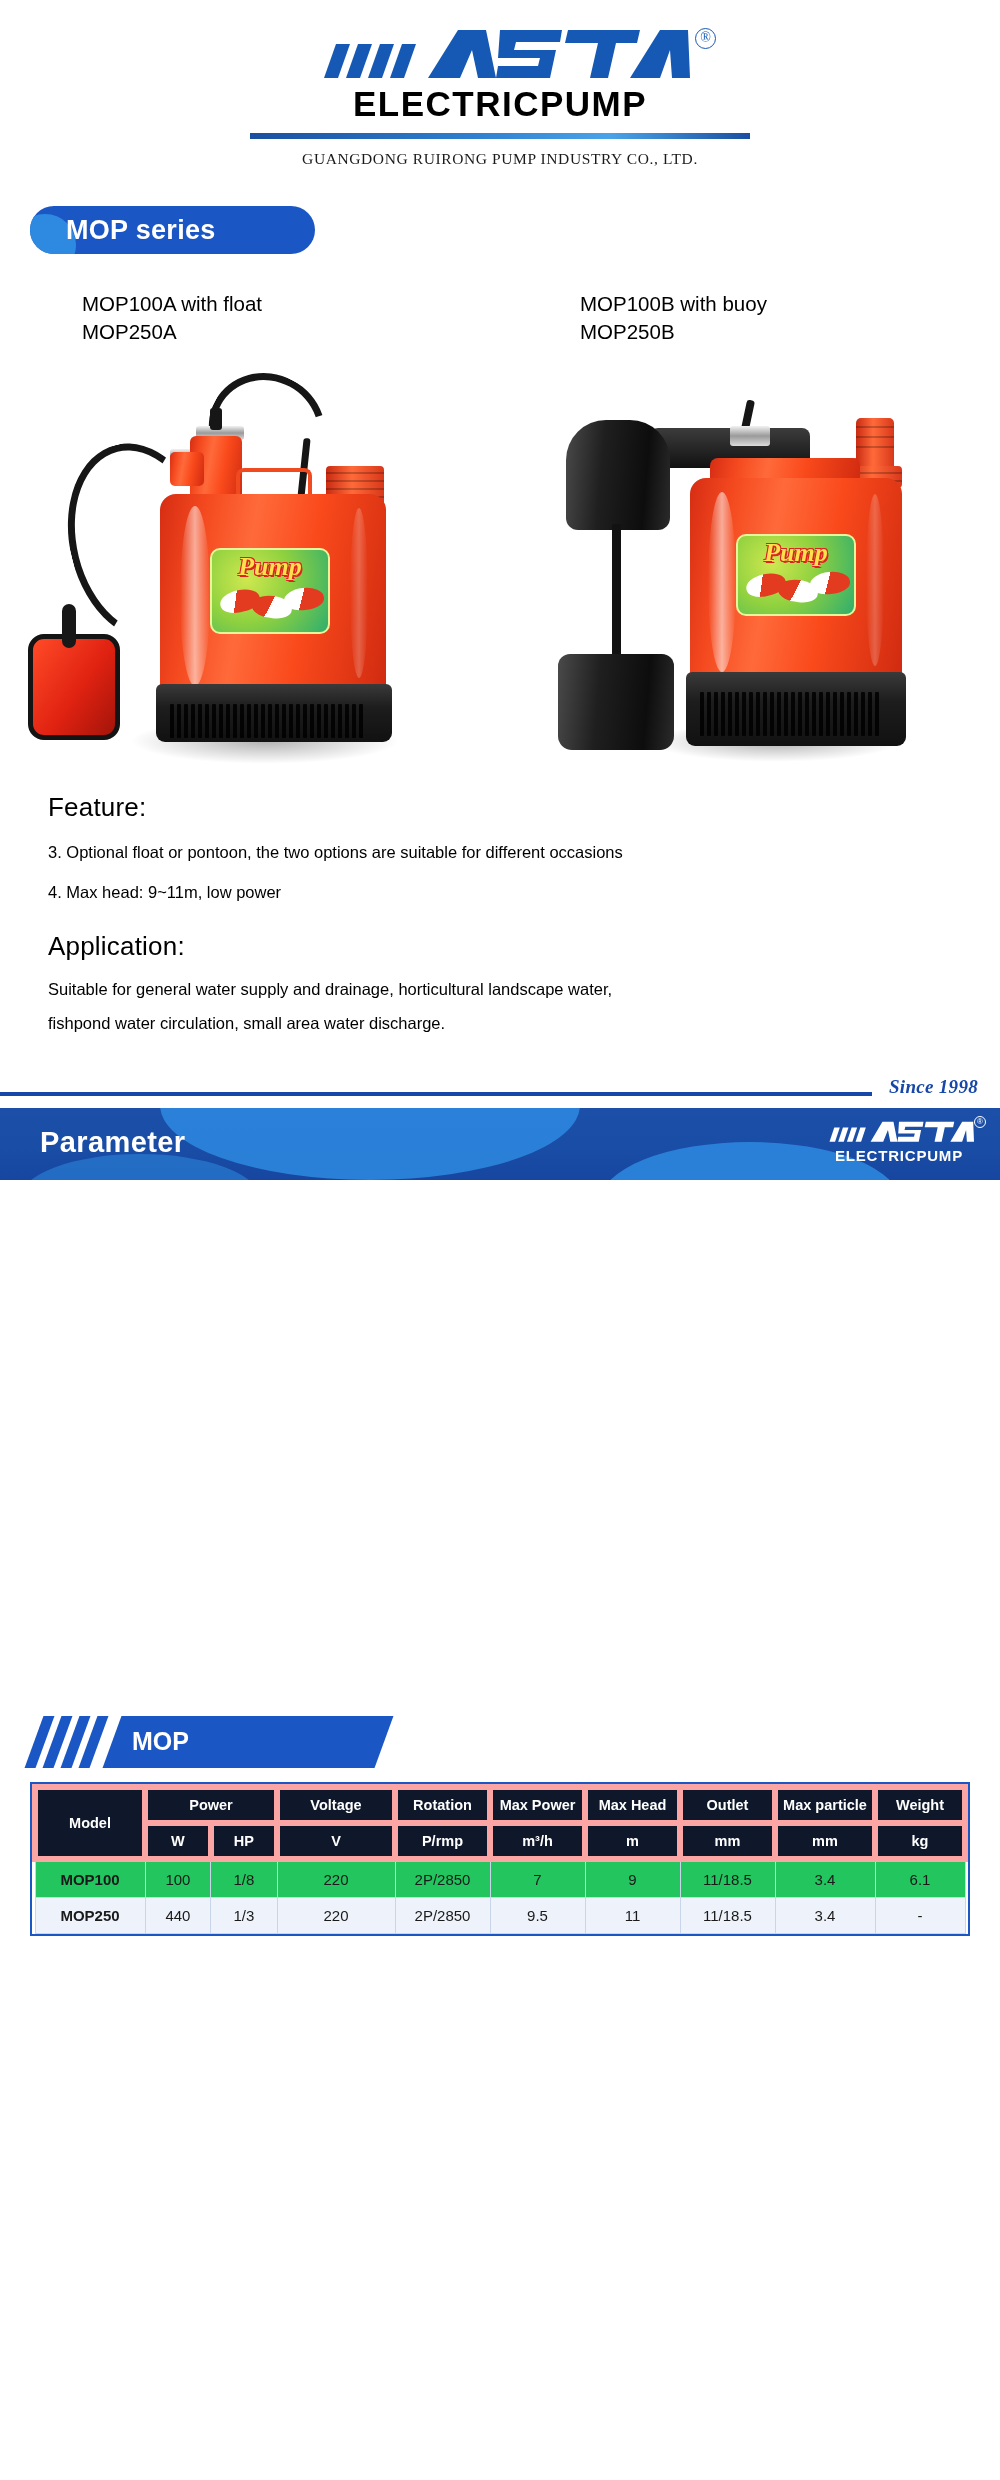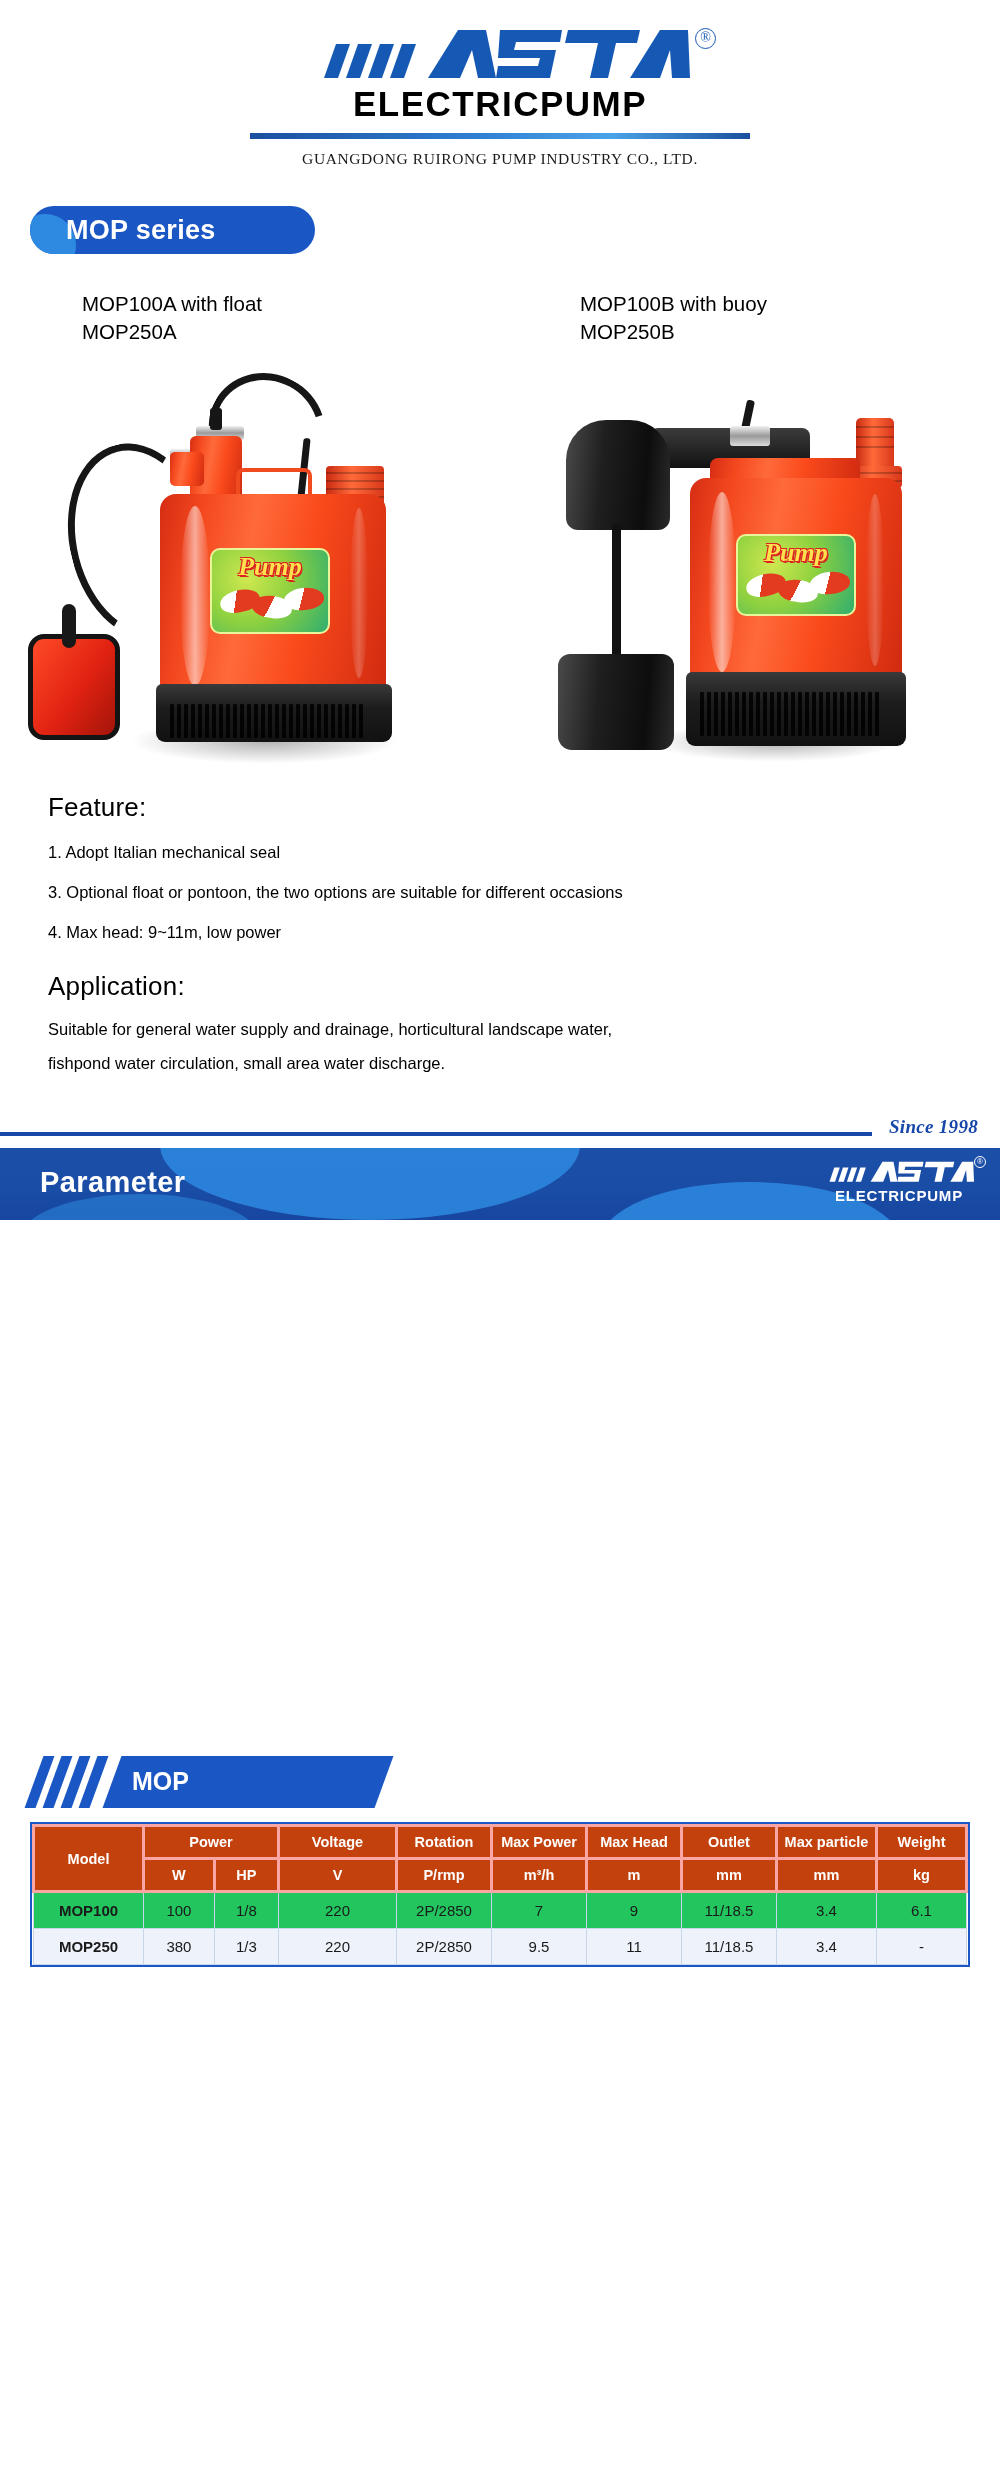--- a/index.html
+++ b/index.html
@@ -186,23 +186,23 @@
     position: absolute; left: 112px; top: 6px; width: 272px; height: 52px;
     background: #1b57c4; transform: skewX(-20deg);
   }
   .mop-tag-label {
     position: absolute; left: 132px; top: 17px; color: #fff;
     font-size: 25px; font-weight: bold; z-index: 3;
   }
 
   table.spec { width: 940px; margin: 10px auto 0; border-collapse: collapse; }
   table.spec th, table.spec td {
-    border: 3px solid #fca5a5;
+    border: 6px solid #fca5a5;
     text-align: center; font-size: 14.5px; color: #fff;
-    background: #c2410c; padding: 7px 2px; font-weight: bold;
+    background: #0f172a; padding: 7px 2px; font-weight: bold;
   }
   table.spec td.data {
     background: #22c55e; color: #1a1a1a; border: 1px solid #c9d6ea;
     font-weight: normal; font-size: 15px; padding: 9px 2px;
   }
   table.spec tr.alt td.data { background: #eef3fb; }
   table.spec td.data.model { font-weight: bold; }
   .tbl-outer { border: 2px solid #1b57c4; width: 940px; margin: 10px auto 0; }
   .tbl-outer table.spec { width: 100%; margin: 0; }
 </style>
@@ -387,21 +387,20 @@
         <i style="height:44px"></i>
         <i style="height:44px"></i>
       <i style="height:44px"></i>
         <i style="height:44px"></i>
     </div>
   </div>
 </div>
 
 <div class="section">
   <div class="sec-head">Feature:</div>
-  <div class="feat-item">1. Adopt Italian mechanical seal</div>
   <div class="feat-item">3. Optional float or pontoon, the two options are suitable for different occasions</div>
   <div class="feat-item">4. Max head: 9~11m, low power</div>
 </div>
 
 <div class="section" style="margin-top:28px;">
   <div class="sec-head">Application:</div>
   <div class="app-line" style="margin-top:10px;">Suitable for general water supply and drainage, horticultural landscape water,</div>
   <div class="app-line last">fishpond water circulation, small area water discharge.</div>
 </div>
 
@@ -601,21 +600,21 @@
       <td class="data">220</td>
       <td class="data">2P/2850</td>
       <td class="data">7</td>
       <td class="data">9</td>
       <td class="data">11/18.5</td>
       <td class="data">3.4</td>
       <td class="data">6.1</td>
     </tr>
     <tr class="alt">
       <td class="data model">MOP250</td>
-      <td class="data">380</td>
+      <td class="data">440</td>
       <td class="data">1/3</td>
       <td class="data">220</td>
       <td class="data">2P/2850</td>
       <td class="data">9.5</td>
       <td class="data">11</td>
       <td class="data">11/18.5</td>
       <td class="data">3.4</td>
       <td class="data">-</td>
     </tr>
   </tbody>

